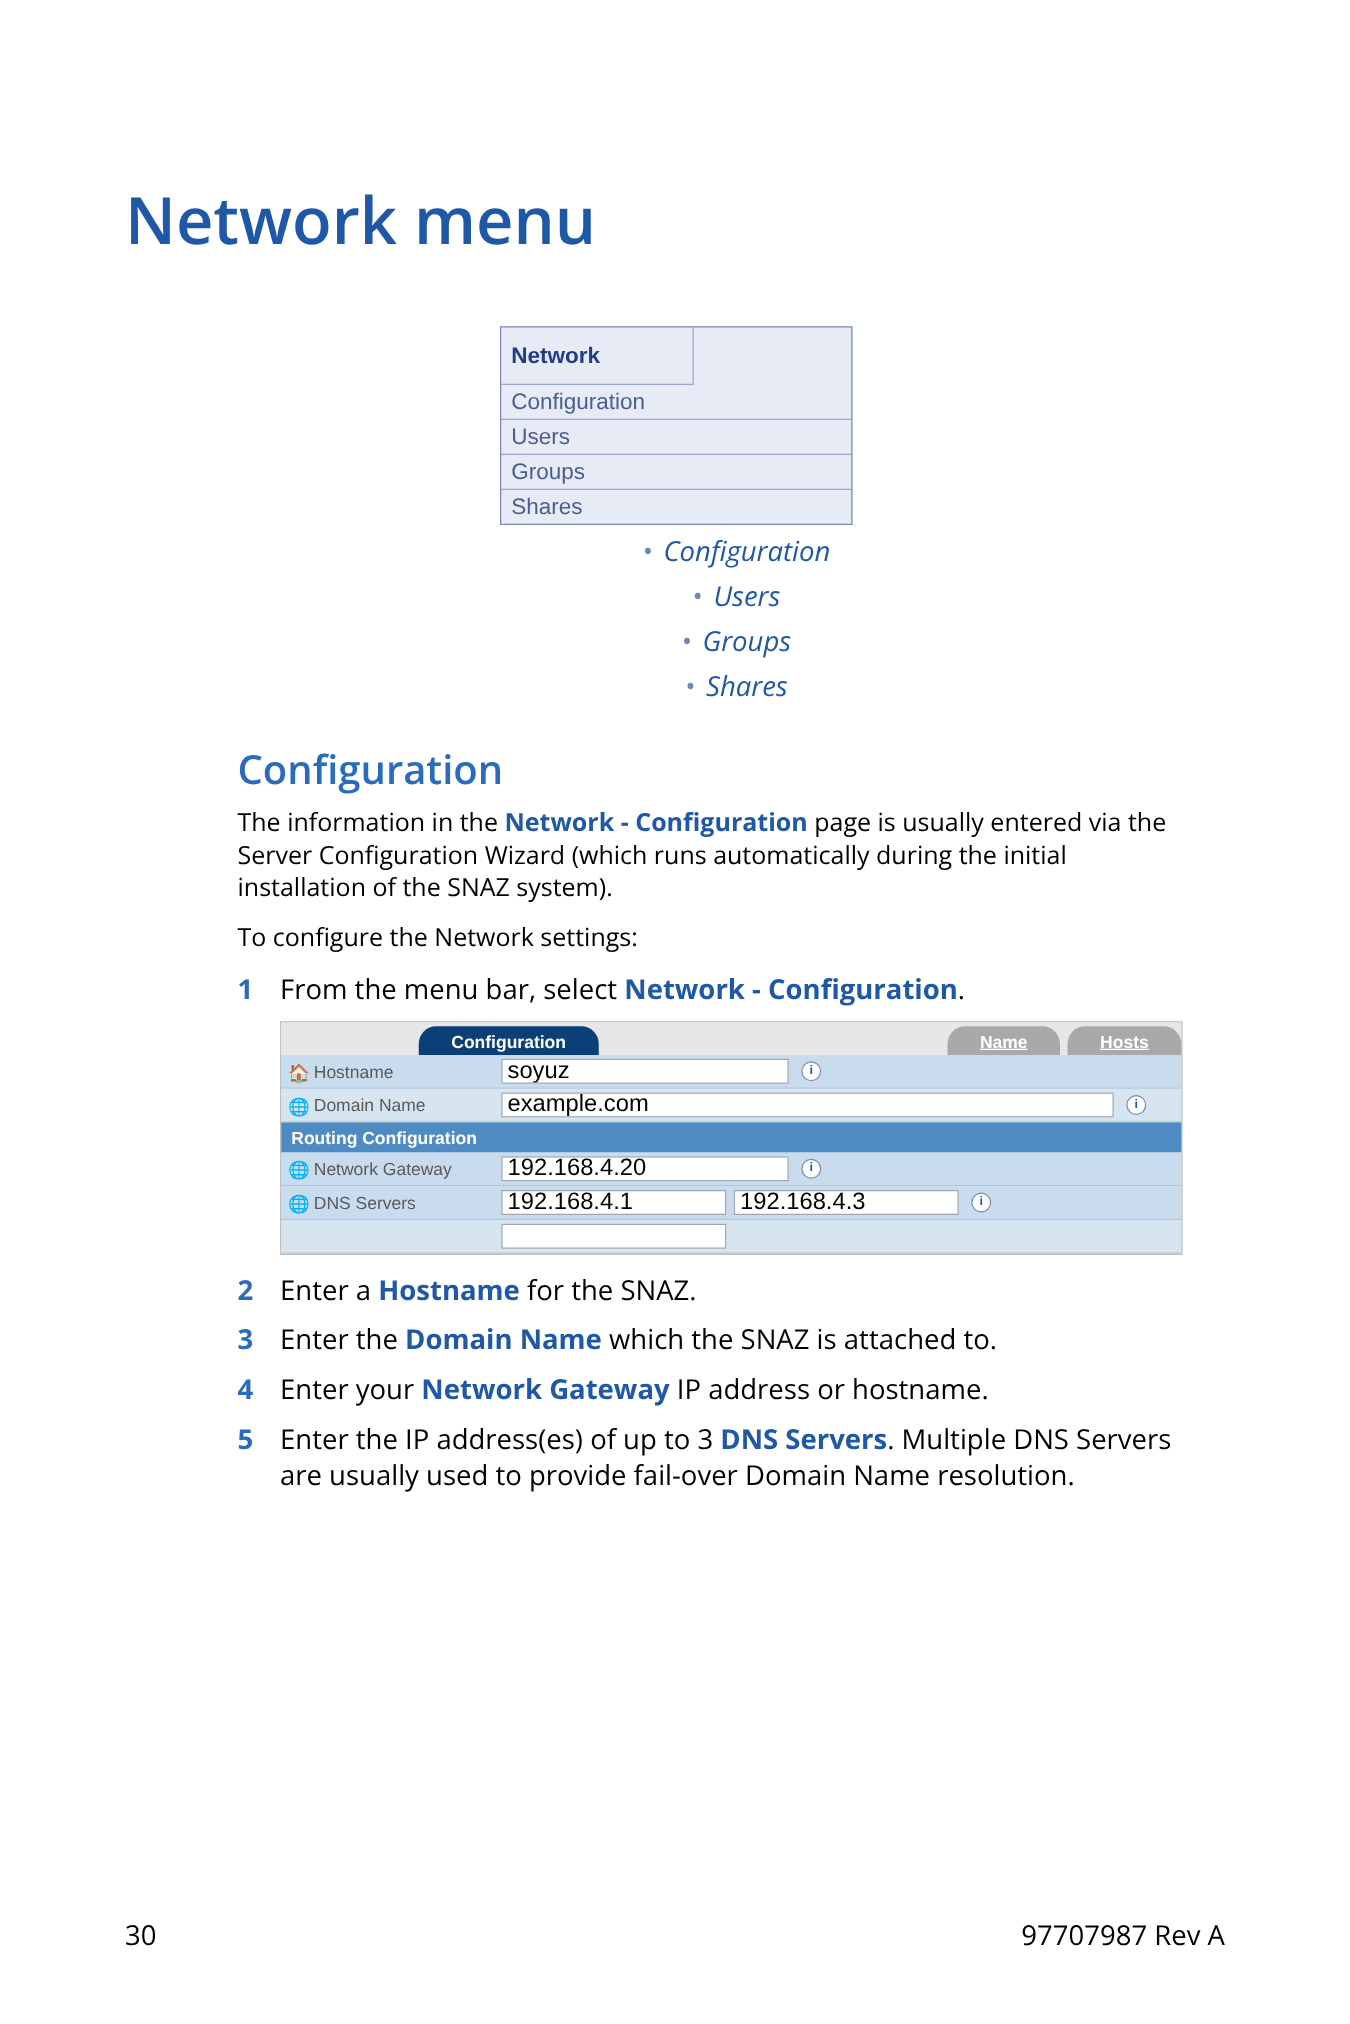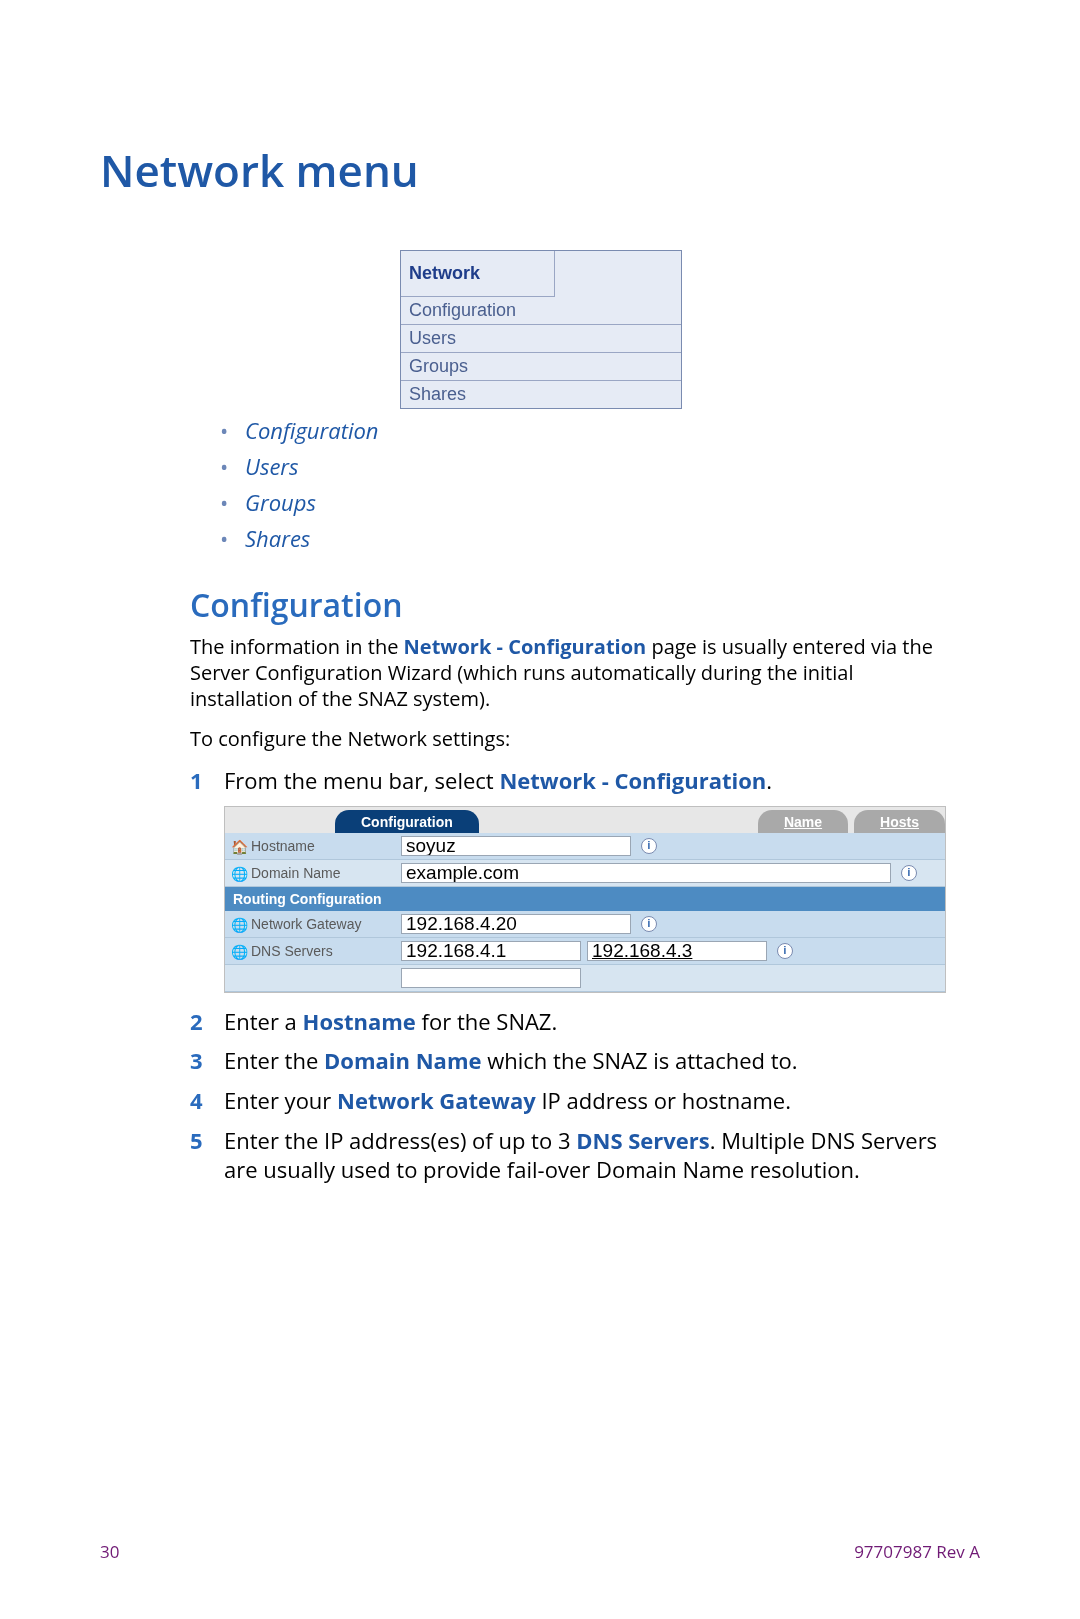--- a/index.html
+++ b/index.html
@@ -12,21 +12,21 @@
   }
   .page {
     box-sizing: border-box;
     width: 1080px;
     min-height: 1619px;
     padding: 140px 100px 60px 100px;
     position: relative;
   }
   h1.page-title {
     color: #1f58a6;
-    font-size: 44px;
+    font-size: 52px;
     font-weight: 600;
     margin: 0 0 50px 0;
   }
   
   .menu-box {
     margin-left: 300px;
     width: 280px;
     border: 1px solid #7a8bb0;
     background: #e6ebf5;
     font-family: Arial, sans-serif;
@@ -65,20 +65,21 @@
   }
   ul.link-list {
     list-style: none;
     padding: 0;
     margin: 0 0 30px 30px;
   }
   ul.link-list li {
     font-size: 22px;
     margin: 6px 0;
     color: #1f58a6;
+    text-align: center;
   }
   ul.link-list li .bullet {
     display: inline-block;
     width: 25px;
     color: #6c87b8;
   }
   ul.link-list li .linktext {
     color: #1f58a6;
     font-style: italic;
   }
@@ -196,22 +197,22 @@
     background: #fff;
     margin-left: 10px;
   }
   .footer {
     position: absolute;
     bottom: 56px;
     left: 100px;
     right: 100px;
     display: flex;
     justify-content: space-between;
-    color: #701a75;
-    font-size: 17px;
+    color: #000000;
+    font-size: 22px;
   }
 </style>
 </head>
 <body>
 
 <div class="page">
   <h1 class="page-title">Network menu</h1>
 
   <div class="menu-box">
     <div class="menu-row">
@@ -281,21 +282,21 @@
         <input type="text" style="width: 220px;" value="192.168.4.20">
         <span class="info-dot">i</span>
       </div>
 
       <div class="form-row">
         <span class="label">
             <span class="glyph">🌐</span>
             <span>DNS Servers</span>
           </span>
         <input type="text" style="width: 170px;" value="192.168.4.1">
-        <input type="text" style="width: 170px; margin-left: 6px; text-decoration: underline;" value="192.168.4.3">
+        <input type="text" style="width: 170px; margin-left: 6px;" value="192.168.4.3">
         <span class="info-dot">i</span>
       </div>
       <div class="form-row alt">
         <span class="label"></span>
         <input type="text" style="width: 170px;" value="">
       </div>
     </div>
 
     <ol class="steps">
       <li>

